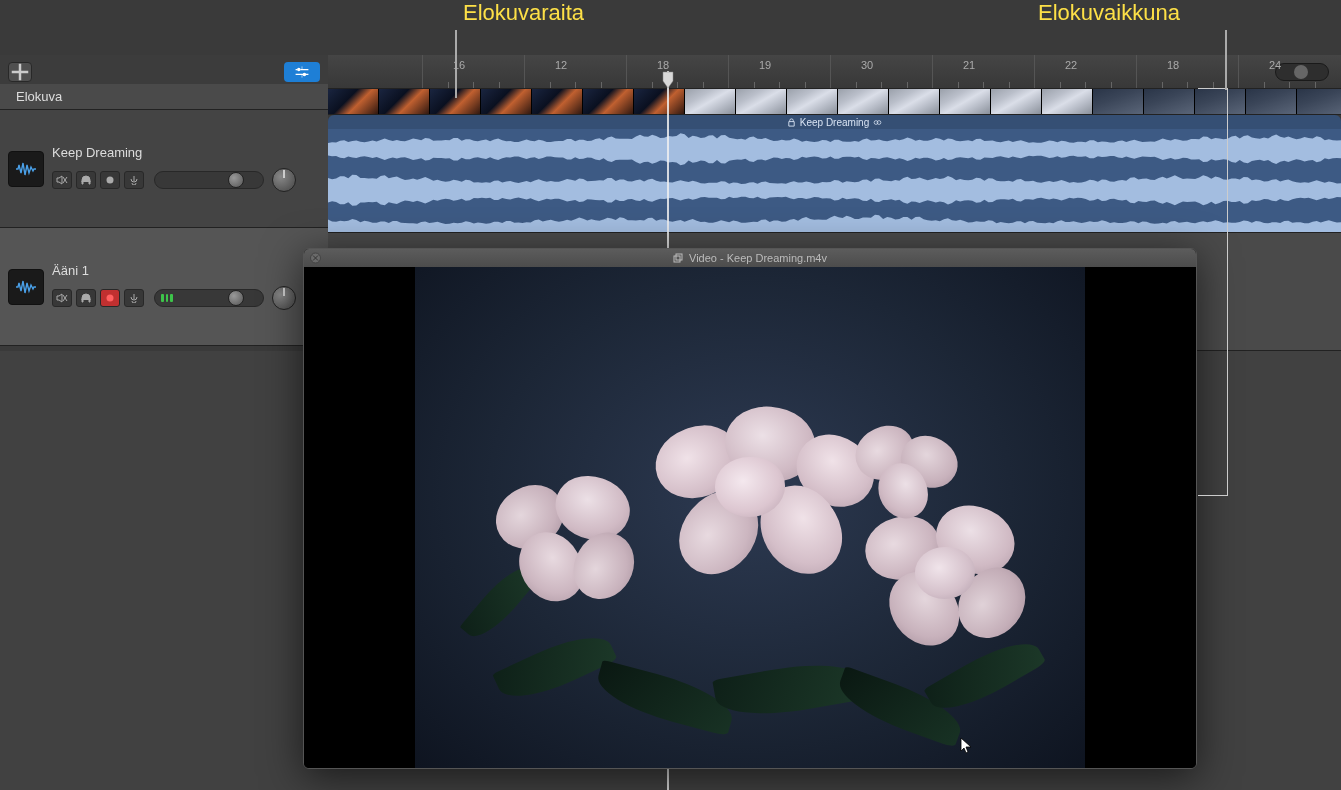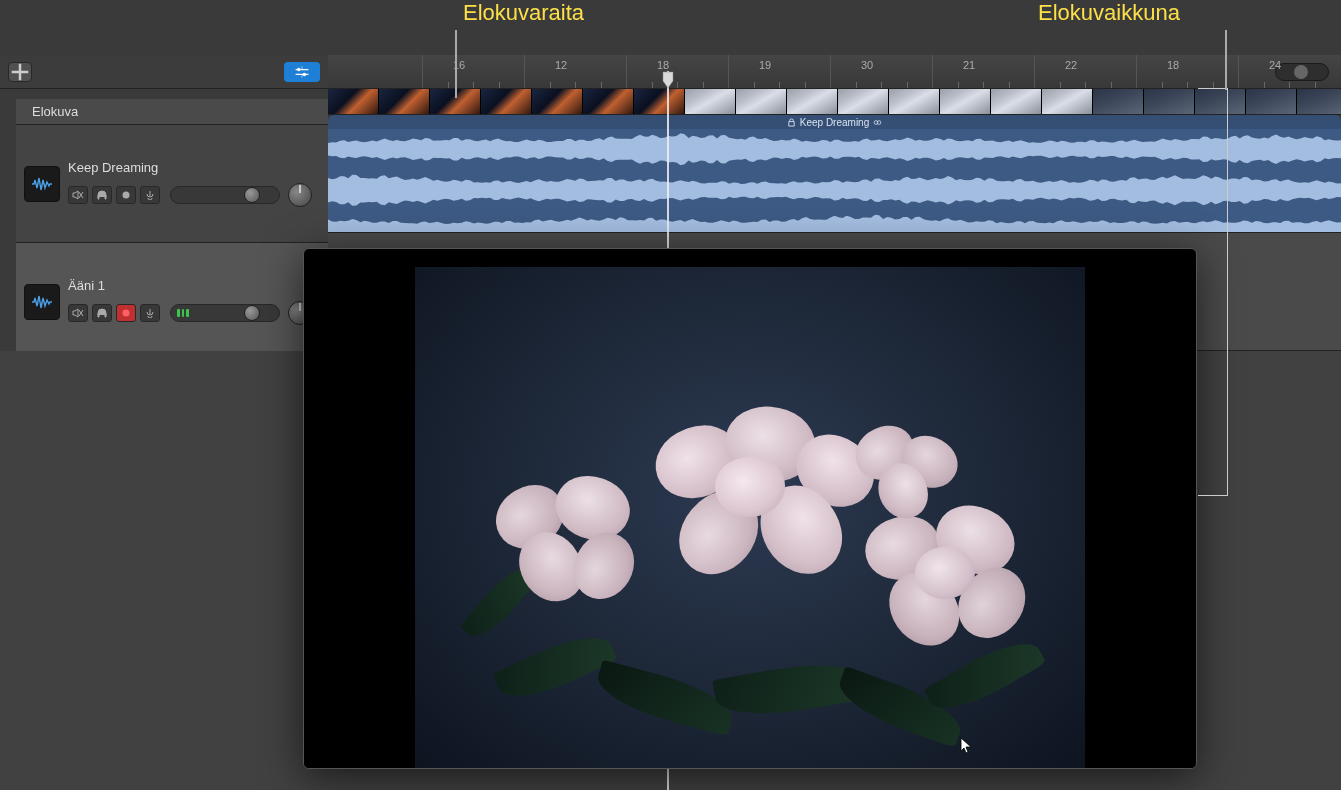--- a/index.html
+++ b/index.html
@@ -67,25 +67,24 @@
       display: flex;
       align-items: center;
       justify-content: center;
       color: #fff;
     }
     .filter-button svg { width: 16px; height: 14px; }
 
     
     .track-headers {
       position: absolute;
-      top: 99px;
+      top: 84px;
       left: 0;
       width: 328px;
       background: #701a75;
-      margin-left: 16px;
     }
     .movie-track-header {
       height: 26px;
       background: #4a4a4a;
       border-bottom: 1px solid #222;
       display: flex;
       align-items: center;
       padding-left: 16px;
       color: #ddd;
       font-size: 13px;
@@ -683,20 +682,32 @@
   <div class="playhead">
     <div class="playhead-handle">
       <svg viewBox="0 0 12 18">
           <path d="M1 1h10v9l-5 7-5-7z" fill="#d8d8d8" stroke="#888" stroke-width="0.5"></path>
         </svg>
     </div>
   </div>
 </div>
 
 <div class="video-window">
+  <div class="video-titlebar">
+    <div class="video-close">
+      <svg viewBox="0 0 7 7">
+          <path d="M1 1l5 5M6 1l-5 5" stroke="#333" stroke-width="1"></path>
+        </svg>
+    </div>
+    <svg width="10" height="10" viewBox="0 0 10 10">
+        <rect x="1" y="3" width="6" height="6" fill="none" stroke="#bbb" stroke-width="1"></rect>
+        <rect x="3" y="1" width="6" height="6" fill="none" stroke="#bbb" stroke-width="1"></rect>
+      </svg>
+    <span>Video - Keep Dreaming.m4v</span>
+  </div>
   <div class="video-content">
     <div class="flower-image">
       <div class="flower-bg"></div>
 
       <div class="leaf" style="left:80px; top:380px; width:120px; height:40px; background:linear-gradient(120deg,#0e2018,#1c3828); transform:rotate(-25deg);"></div>
       <div class="leaf" style="left:180px; top:410px; width:140px; height:42px; background:linear-gradient(120deg,#0a1812,#183224); transform:rotate(15deg);"></div>
       <div class="leaf" style="left:300px; top:400px; width:150px; height:45px; background:linear-gradient(120deg,#0e2018,#1c3828); transform:rotate(-10deg);"></div>
       <div class="leaf" style="left:420px; top:420px; width:130px; height:40px; background:linear-gradient(120deg,#0a1812,#183224); transform:rotate(20deg);"></div>
       <div class="leaf" style="left:510px; top:390px; width:120px; height:38px; background:linear-gradient(120deg,#0e2018,#1c3828); transform:rotate(-30deg);"></div>
       <div class="leaf" style="left:40px; top:320px; width:90px; height:30px; background:linear-gradient(120deg,#0e2018,#1c3828); transform:rotate(-50deg);"></div>

